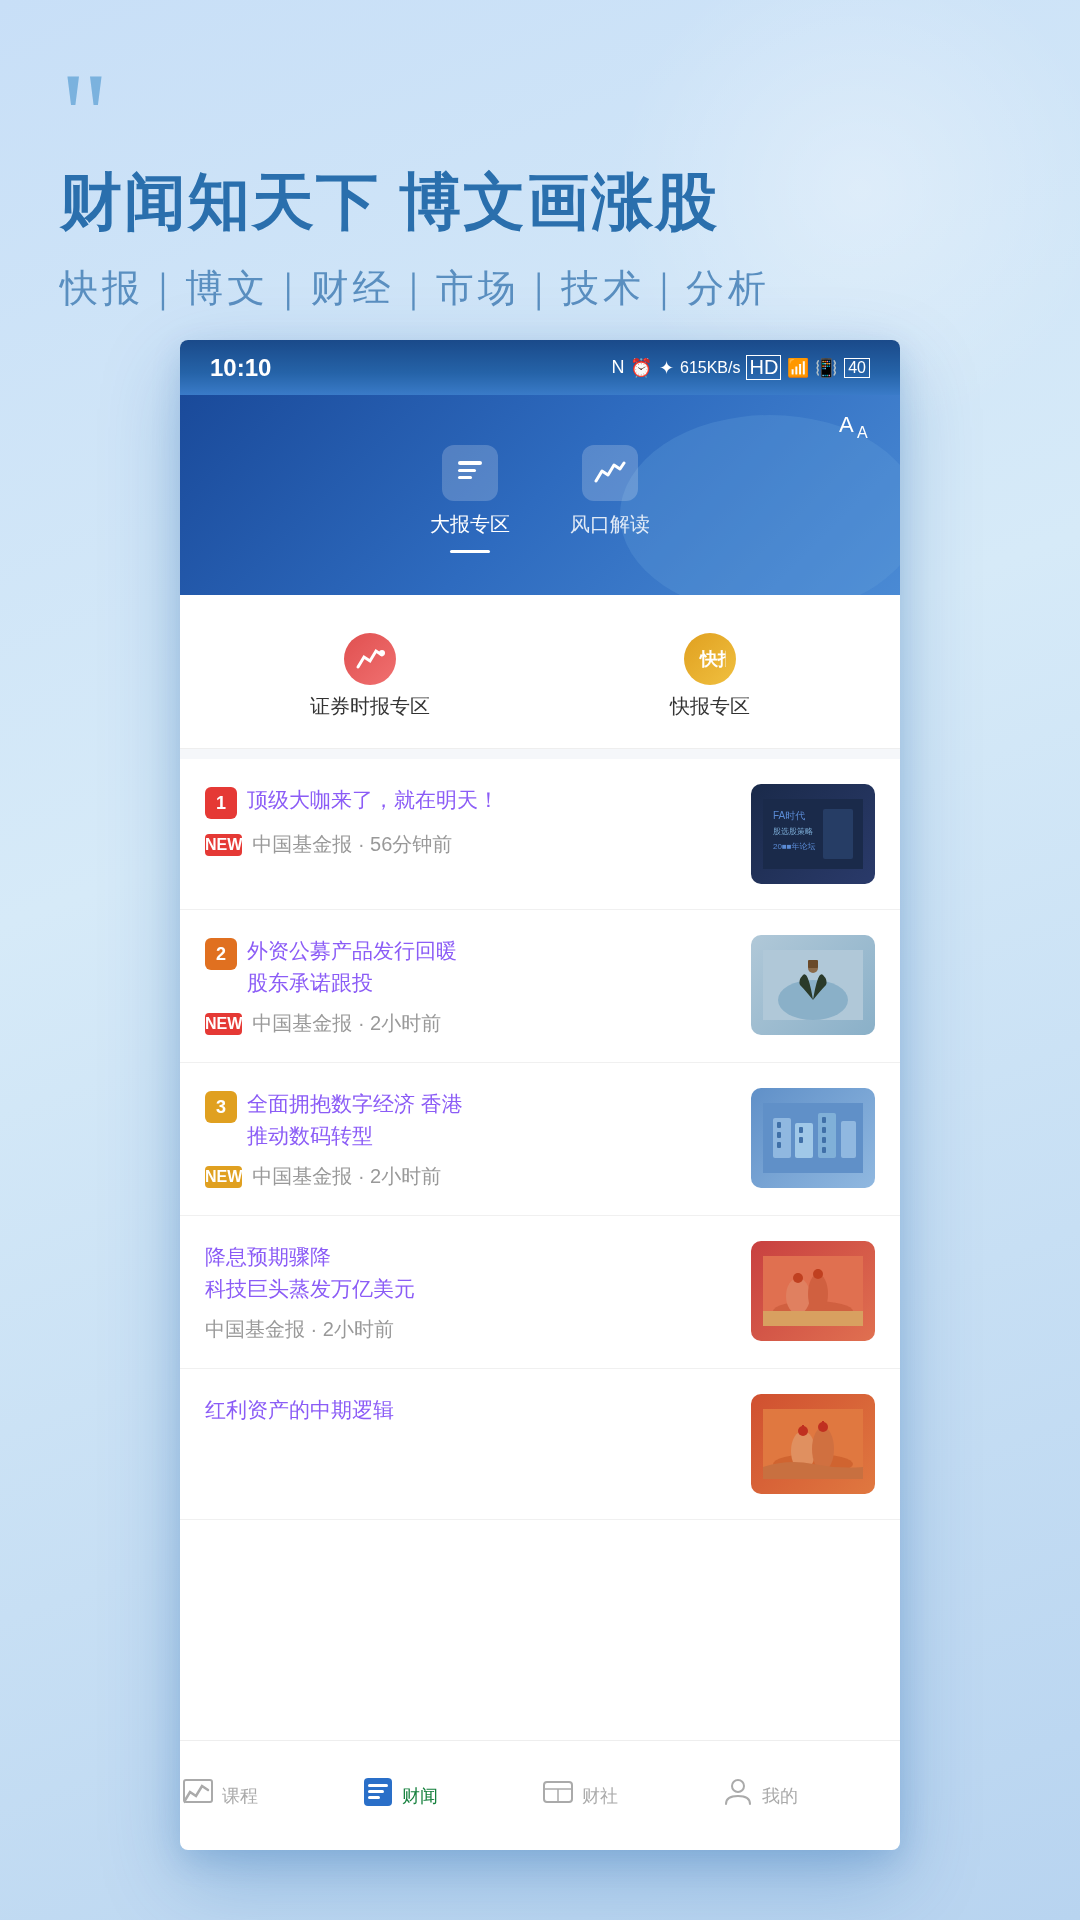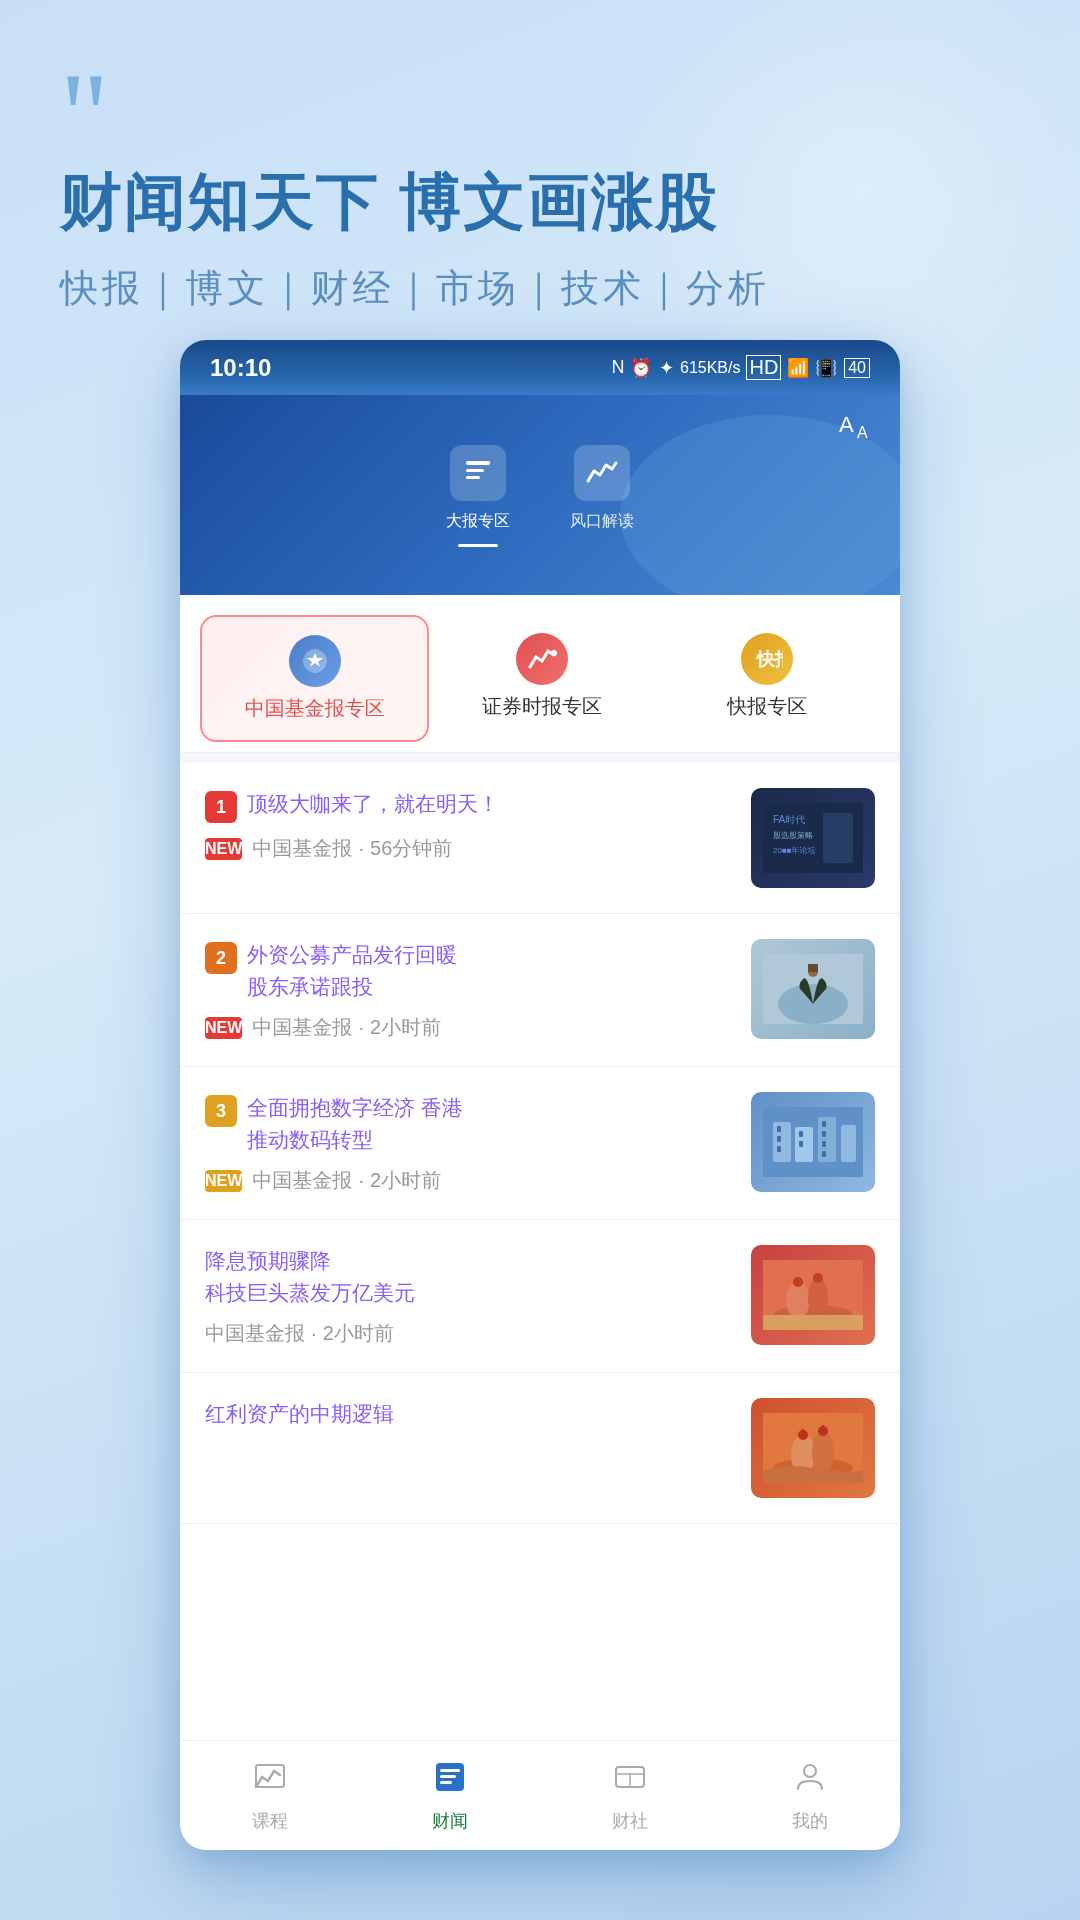--- a/index.html
+++ b/index.html
@@ -68,21 +68,21 @@
       left: 50%;
       transform: translateX(-50%);
       width: 720px;
       height: 1510px;
     }
 
     .phone-frame {
       width: 720px;
       height: 1510px;
       background: white;
-      border-radius: 26px;
+      border-radius: 8px;
       box-shadow: 0 30px 80px rgba(0,80,160,0.25), 0 10px 30px rgba(0,80,160,0.15);
       overflow: hidden;
       position: relative;
     }
 
     
     .status-bar {
       background: linear-gradient(180deg, #1a4a8a 0%, #2563a8 60%, #3a7bc8 100%);
       height: 55px;
       display: flex;
@@ -166,21 +166,21 @@
       height: 56px;
       background: rgba(255,255,255,0.2);
       border-radius: 12px;
       display: flex;
       align-items: center;
       justify-content: center;
       font-size: 26px;
     }
 
     .nav-tab-label {
-      font-size: 16px;
+      font-size: 20px;
       font-weight: 500;
     }
 
     .nav-tab-underline {
       width: 40px;
       height: 3px;
       background: white;
       border-radius: 2px;
       margin-top: 2px;
     }
@@ -344,21 +344,21 @@
       border-top: 1px solid #eee;
       display: flex;
       align-items: center;
       border-radius: 0 0 70px 70px;
       overflow: hidden;
     }
 
     .bottom-nav-item {
       flex: 1;
       display: flex;
-      flex-direction: column;
+      flex-direction: row;
       align-items: center;
       gap: 6px;
       cursor: pointer;
       padding: 10px 0;
     }
 
     .bottom-nav-icon {
       font-size: 34px;
       color: #aaa;
     }
@@ -431,29 +431,20 @@
             </svg>
           </div>
           <span class="nav-tab-label">风口解读</span>
         </div>
       </div>
     </div>
 
     <div class="phone-content">
 
       <div class="category-tabs">
-        <div class="category-tab active">
-          <div class="category-tab-icon" style="background: linear-gradient(135deg, #4a7ec8, #6a9ee8);">
-            <svg width="32" height="32" viewBox="0 0 32 32">
-              <path d="M16 4 C10 4, 4 10, 4 16 C4 22, 10 28, 16 28 C22 28, 28 22, 28 16 C28 10, 22 4, 16 4Z" fill="white" opacity="0.3"></path>
-              <path d="M16 8 L18 13 L24 13 L19 17 L21 22 L16 18 L11 22 L13 17 L8 13 L14 13Z" fill="white"></path>
-            </svg>
-          </div>
-          <span class="category-tab-label">中国基金报专区</span>
-        </div>
         <div class="category-tab">
           <div class="category-tab-icon" style="background: linear-gradient(135deg, #e05050, #f07070);">
             <svg width="32" height="32" viewBox="0 0 32 32">
               <polyline points="4,24 10,14 16,18 22,8 28,12" stroke="white" stroke-width="3" fill="none" stroke-linecap="round"></polyline>
               <circle cx="28" cy="10" r="3" fill="white"></circle>
             </svg>
           </div>
           <span class="category-tab-label">证券时报专区</span>
         </div>
         <div class="category-tab">

